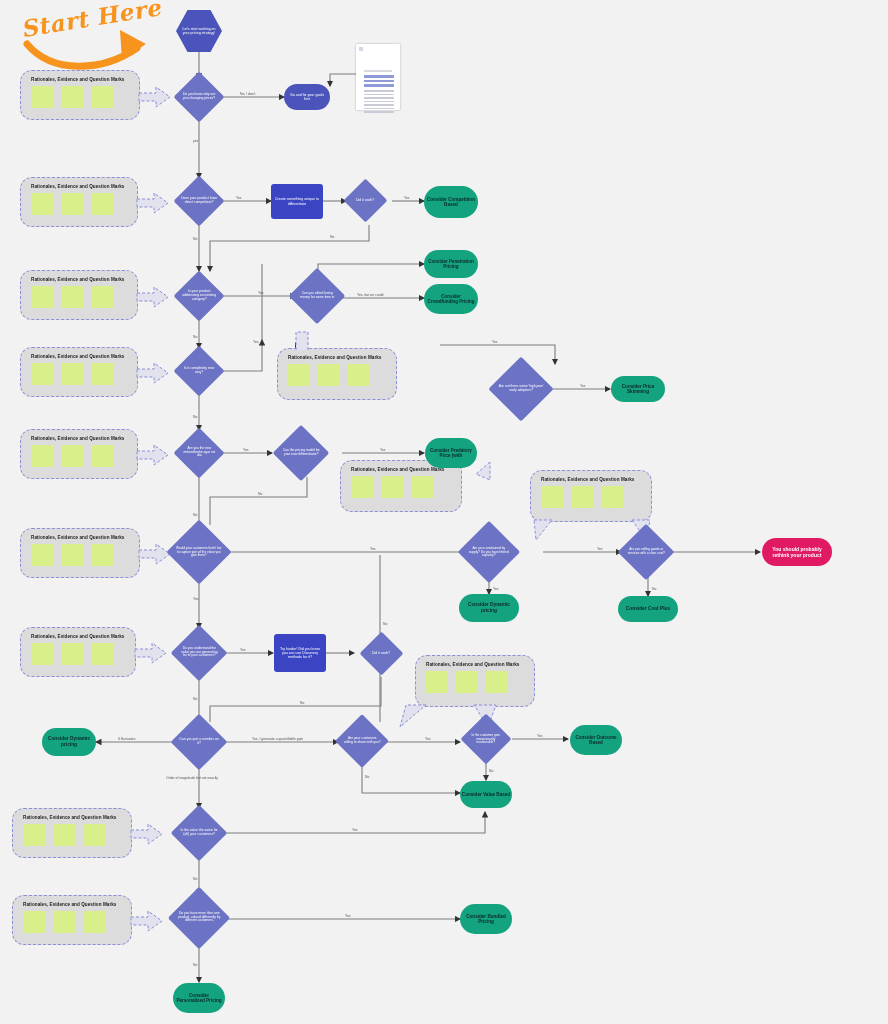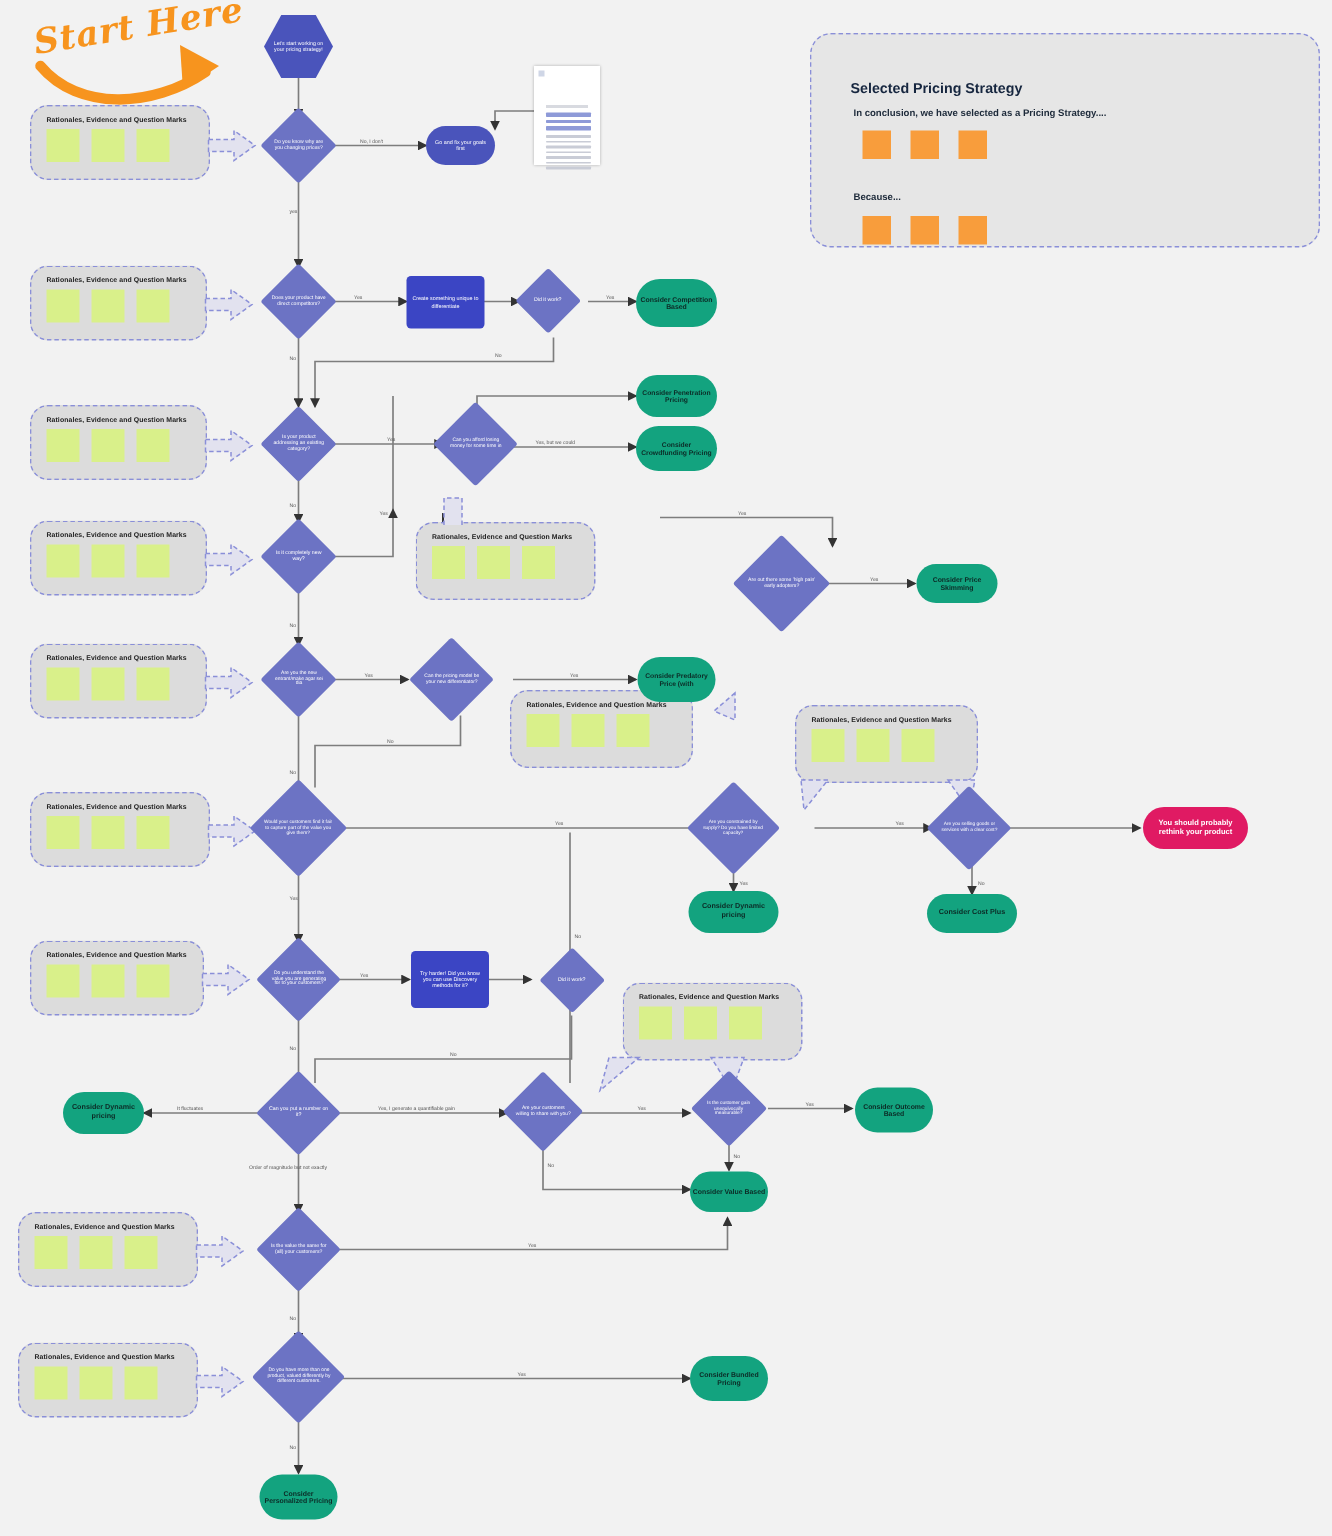--- a/index.html
+++ b/index.html
@@ -254,35 +254,20 @@
       <text class="elabel" x="193" y="966">No</text>
     </g>
   </svg>
 
   <div id="starthere">Start Here</div>
   <svg style="position:absolute;left:22px;top:22px;width:150px;height:60px;">
     <path d="M5,22 C30,52 80,50 115,26" stroke="#f7941e" stroke-width="7" fill="none" stroke-linecap="round"></path>
     <path d="M98,8 L124,22 L100,38 Z" fill="#f7941e"></path>
   </svg>
 
-  <div id="panel">
-    <div class="ptitle">Selected Pricing Strategy</div>
-    <div class="psub">In conclusion, we have selected as a Pricing Strategy....</div>
-    <div class="orow1">
-      <div class="osticky"></div>
-      <div class="osticky"></div>
-      <div class="osticky"></div>
-    </div>
-    <div class="pbecause">Because...</div>
-    <div class="orow2">
-      <div class="osticky"></div>
-      <div class="osticky"></div>
-      <div class="osticky"></div>
-    </div>
-  </div>
 
   <div id="doccard">
     <div class="dfold"></div>
     <div class="dctr"></div>
     <div class="dhead">
         <i></i>
         <i></i>
         <i></i>
       </div>
     <div class="dbody">

